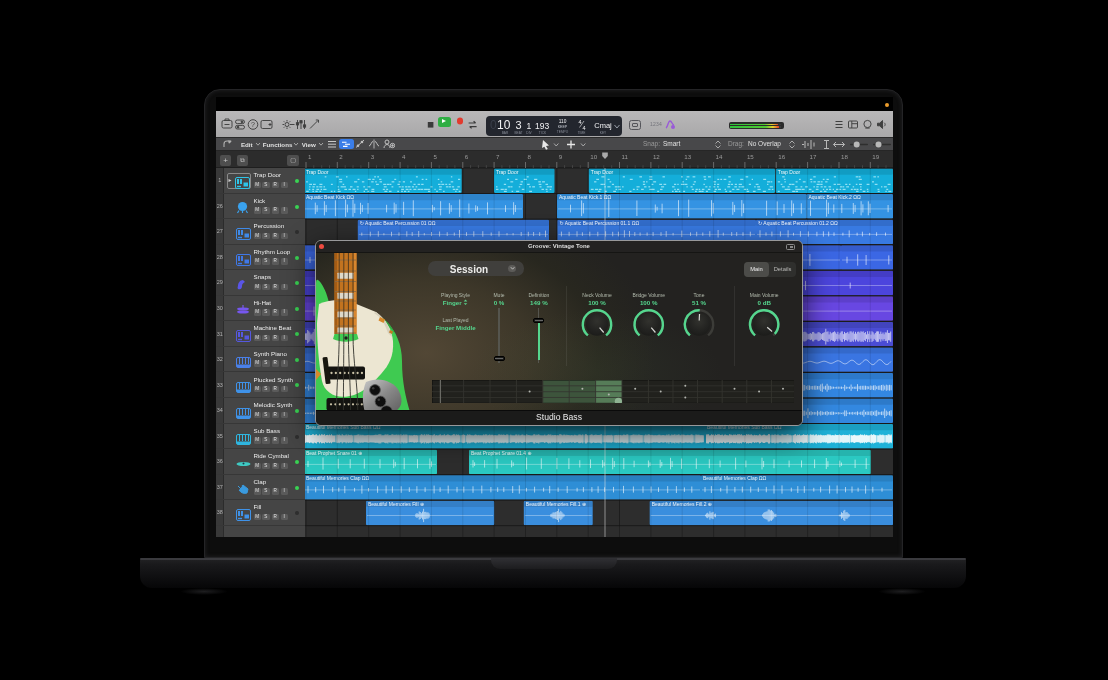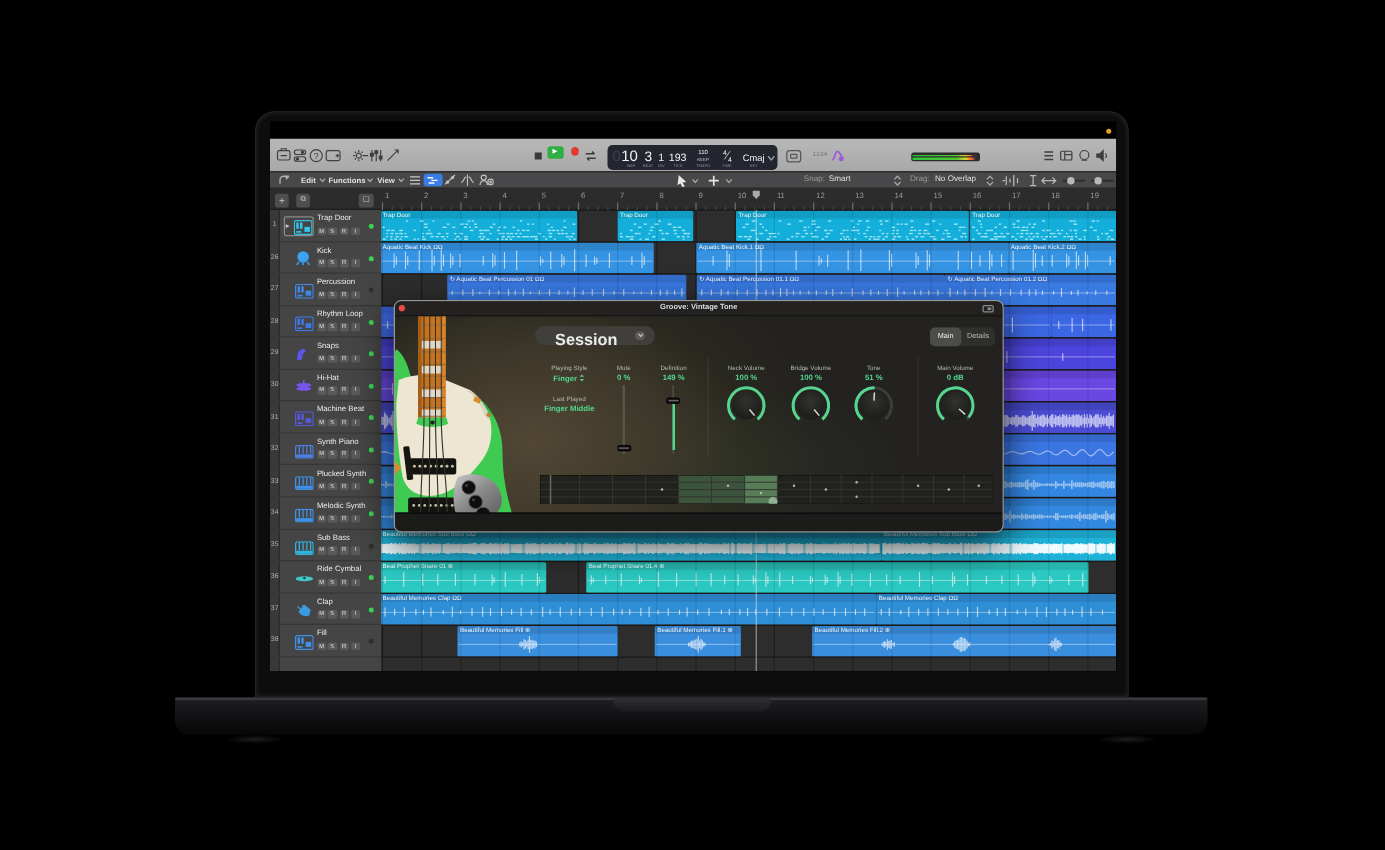--- a/index.html
+++ b/index.html
@@ -1095,21 +1095,21 @@
         <path d="M27.8 0V81" stroke="#3a2d1d" stroke-width="0.8"></path>
         <path d="M32.4 0V81" stroke="#3a2d1d" stroke-width="0.8"></path>
         <path d="M37 0V81" stroke="#3a2d1d" stroke-width="0.8"></path>
 <circle cx="30" cy="85" r="1.7" fill="#1e1e1a"></circle>
 <path d="M23.2 81 C23.2 110 20.5 130 20.5 159" stroke="#32322c" stroke-width="0.9" fill="none"></path>
         <path d="M27.8 81 C27.8 110 27.4 130 27.4 159" stroke="#32322c" stroke-width="0.9" fill="none"></path>
         <path d="M32.4 81 C32.4 110 34.6 130 34.6 159" stroke="#32322c" stroke-width="0.9" fill="none"></path>
         <path d="M37 81 C37 110 41.8 130 41.8 159" stroke="#32322c" stroke-width="0.9" fill="none"></path>
 </svg>
       <div style="position:absolute;left:112px;top:20.3px;width:96px;height:14.3px;background:#403f3c;border-radius:7.2px"></div>
-      <div style="position:absolute;left:112px;top:23.4px;width:82px;text-align:center;font-size:13px;font-weight:bold;color:#ececea">Session</div>
+      <div style="position:absolute;left:112px;top:23.4px;width:82px;text-align:center;font-size:10px;font-weight:bold;color:#ececea">Session</div>
       <div style="position:absolute;left:192.4px;top:23.6px;width:7.6px;height:7.6px;border-radius:50%;background:#5c5b58"></div>
       <svg style="position:absolute;left:193.6px;top:25.4px" width="5.2" height="4.4" viewBox="0 0 5.2 4.4">
         <path d="M0.8 1.2l1.8 2 1.8-2" stroke="#c8c8c6" stroke-width="0.9" fill="none"></path>
       </svg>
       <div style="position:absolute;left:428px;top:21px;width:52px;height:15px;background:#2f2f2d;border-radius:4px"></div>
       <div style="position:absolute;left:428px;top:21px;width:25px;height:15px;background:#4c4c49;border-radius:4px;font-size:5.8px;color:#f0f0f0;text-align:center;line-height:15px">Main</div>
       <div style="position:absolute;left:453px;top:21px;width:27px;height:15px;font-size:5.8px;color:#b8b8b6;text-align:center;line-height:15px">Details</div>
       <div style="position:absolute;left:99.5px;top:50.5px;width:80px;text-align:center;font-size:5.0px;color:#b4bcae;font-weight:normal;white-space:nowrap">Playing Style</div>
       <div style="position:absolute;left:143px;top:50.5px;width:80px;text-align:center;font-size:5.0px;color:#b4bcae;font-weight:normal;white-space:nowrap">Mute</div>
       <div style="position:absolute;left:182.9px;top:50.5px;width:80px;text-align:center;font-size:5.0px;color:#b4bcae;font-weight:normal;white-space:nowrap">Definition</div>
@@ -1191,13 +1191,14 @@
         <circle cx="203.2" cy="8.7" r="1.0" fill="#b4b6b0"></circle>
         <circle cx="228.7" cy="11.6" r="1.0" fill="#b4b6b0"></circle>
         <circle cx="253.3" cy="5.8" r="1.0" fill="#b4b6b0"></circle>
         <circle cx="253.3" cy="17.5" r="1.0" fill="#b4b6b0"></circle>
         <circle cx="302.5" cy="8.7" r="1.0" fill="#b4b6b0"></circle>
         <circle cx="327.1" cy="11.6" r="1.0" fill="#b4b6b0"></circle>
         <circle cx="351" cy="8.7" r="1.0" fill="#b4b6b0"></circle>
         <circle cx="186.4" cy="21.3" r="3.6" fill="#8fb392"></circle>
       </svg>
       <div style="position:absolute;left:0;bottom:0;width:100%;height:15.2px;background:#1b1b1a;border-top:1px solid #0a0a0a"></div>
+      <div style="position:absolute;left:0;bottom:3.2px;width:100%;text-align:center;font-size:8.6px;color:#ececec">Studio Bass</div>
     </div>
 </div>
 </body></html>

